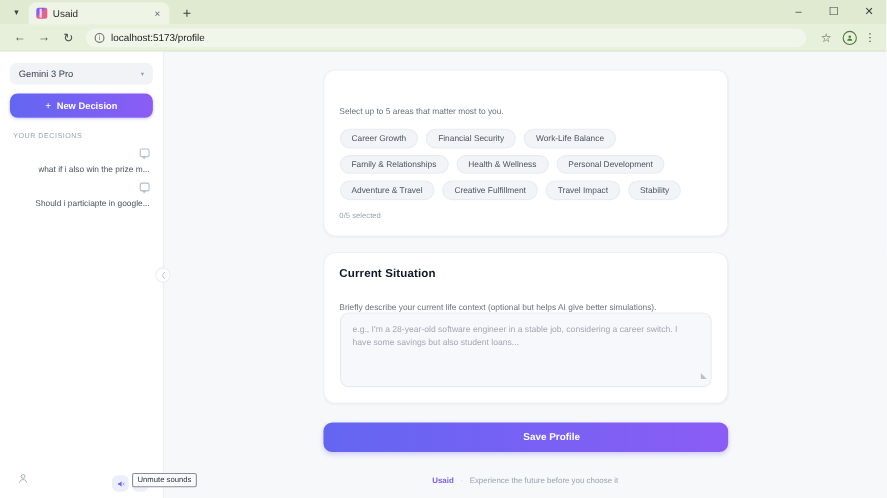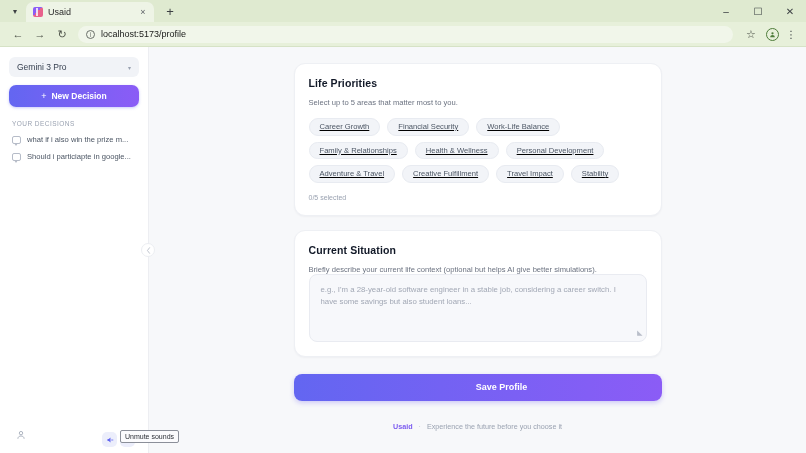--- a/index.html
+++ b/index.html
@@ -144,21 +144,21 @@
   .section-label {
     margin-top: 13px; margin-bottom: 4px;
     font-size: 6.5px; letter-spacing: .07em;
     color: #9aa2b1; text-transform: uppercase;
     padding-left: 3px;
   }
   .decision-item {
     display: flex; align-items: flex-end; gap: 6px;
     padding: 4px 3px;
     font-size: 7.6px; color: #4b5563;
-    white-space: nowrap; overflow: hidden;
+    white-space: nowrap; overflow: hidden; flex-direction: column;
   }
   .decision-item .bubble {
     width: 9px; height: 8px; flex: 0 0 auto;
     border: 1px solid #b6bcc8; border-radius: 2px;
     position: relative;
   }
   .decision-item .bubble:after{
     content:""; position:absolute; left:1px; bottom:-3px;
     width:0;height:0;border-left:2px solid transparent;border-right:2px solid transparent;
     border-top:3px solid #b6bcc8;
@@ -225,28 +225,27 @@
     border-radius: 11px;
     padding: 13px 14px 14px 14px;
     box-shadow: 0 1px 2px rgba(16,24,40,.04);
   }
   .card + .card { margin-top: 14px; }
   .card-title {
     font-size: 10.5px; font-weight: bold; color: #111827;
     letter-spacing: .1px;
   }
   .card-sub {
-    margin-top: 9px;
+    margin-top: 20px;
     font-size: 7.6px; color: #6b7280;
   }
   .chips {
     margin-top: 11px;
     display: flex; flex-wrap: wrap;
     gap: 6px 7px;
-    text-decoration: underline;
   }
   .chip {
     background: #f2f4f8;
     border: 1px solid #e8ebf1;
     border-radius: 999px;
     padding: 4px 10px;
     font-size: 7.6px;
     color: #4b5563;
     line-height: 1;
   }
@@ -390,21 +389,20 @@
         <svg width="5" height="7" viewBox="0 0 6 10">
           <path d="M4.5 1L1.5 5l3 4" stroke="#b4bac5" stroke-width="1.2" fill="none" stroke-linecap="round" stroke-linejoin="round"></path>
         </svg>
       </div>
     </div>
 
     <div class="main">
       <div class="content">
 
         <div class="card">
-          <div class="card-title">Life Priorities</div>
           <div class="card-sub">Select up to 5 areas that matter most to you.</div>
           <div class="chips">
             <div class="chip">Career Growth</div>
             <div class="chip">Financial Security</div>
             <div class="chip">Work-Life Balance</div>
             <div class="chip">Family &amp; Relationships</div>
             <div class="chip">Health &amp; Wellness</div>
             <div class="chip">Personal Development</div>
             <div class="chip">Adventure &amp; Travel</div>
             <div class="chip">Creative Fulfillment</div>

